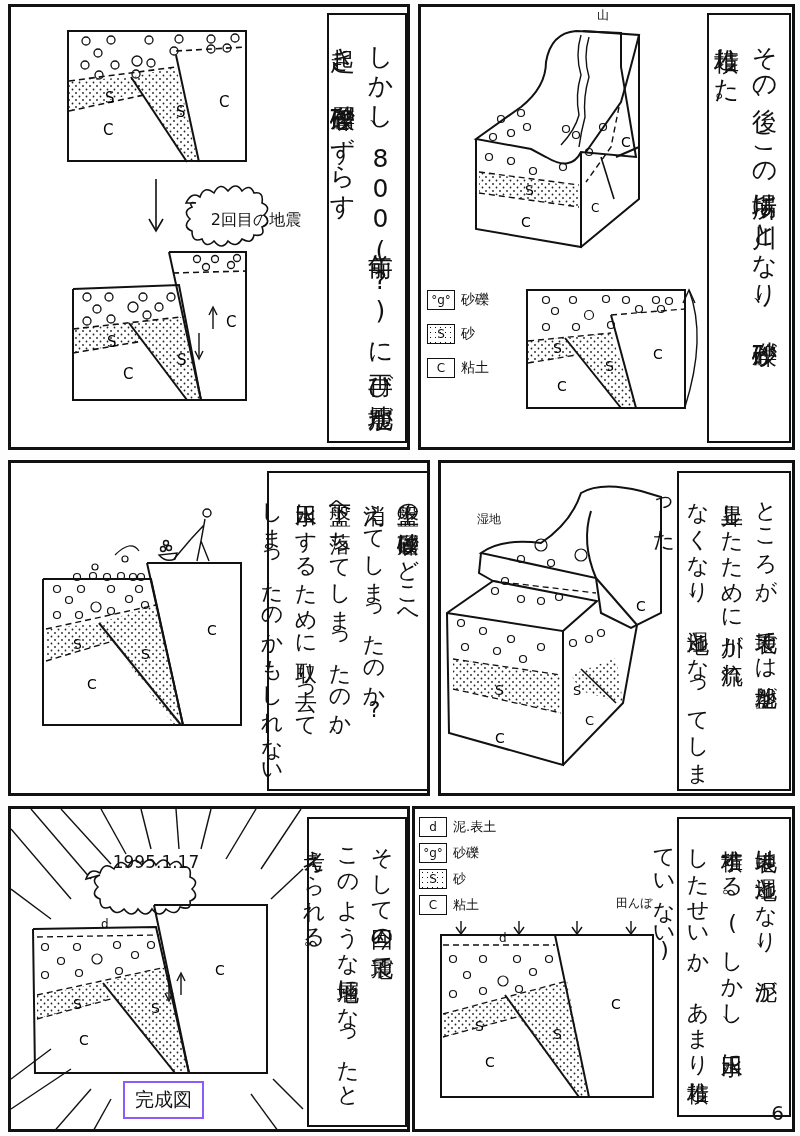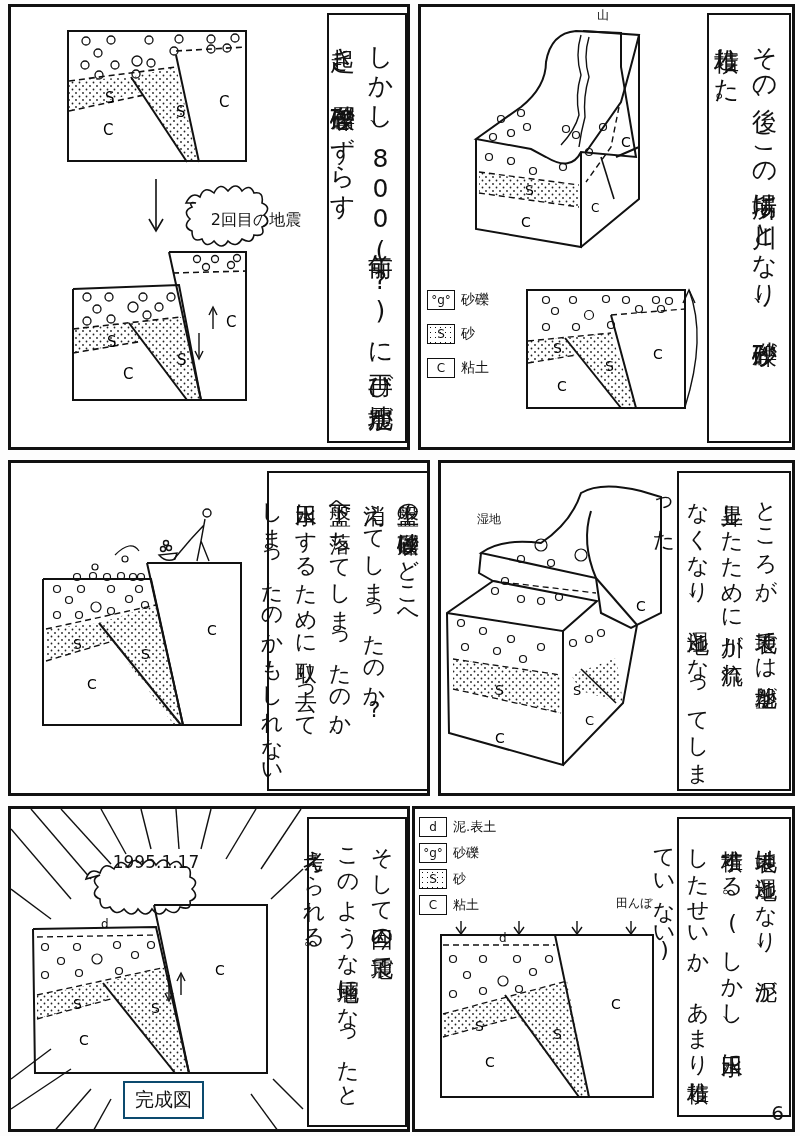--- a/index.html
+++ b/index.html
@@ -16,21 +16,21 @@
   .lbl { font-family:"DejaVu Sans", sans-serif; }
   .hand { font-family:"DejaVu Sans", sans-serif; font-size:12px; }
   .legend { position:absolute; display:flex; flex-direction:column; gap:14px; font-size:14px; }
   .legend .row { display:flex; align-items:center; gap:6px; }
   .legend .sw { width:28px; height:20px; border:1.5px solid #111; box-sizing:border-box;
                 font-size:12px; display:flex; align-items:center; justify-content:center; background:#fff; }
   .legend .sw.sand { background-image:radial-gradient(#111 0.8px, transparent 1px); background-size:5px 5px; }
   .note { position:absolute; font-size:13px; line-height:18px; }
   .burst { position:absolute; display:flex; align-items:center; justify-content:center; font-size:16px; }
   .page-num { position:absolute; right:8px; bottom:4px; font-size:20px; }
-  .boxlabel { position:absolute; border:2px solid #0c4a6e; background:#fff; padding:4px 10px; font-size:19px; }
+  .boxlabel { position:absolute; border:2px solid #8b5cf6; background:#fff; padding:4px 10px; font-size:19px; }
 </style>
 </head>
 <body>
 
 <div class="panel" style="left:8px;top:4px;width:402px;height:446px;">
   <svg width="402" height="446">
     <defs>
       <pattern id="dots" width="7" height="7" patternUnits="userSpaceOnUse">
         <circle cx="2" cy="2" r="0.9" fill="#222"></circle>
           <circle cx="5.5" cy="5.5" r="0.9" fill="#222"></circle>

